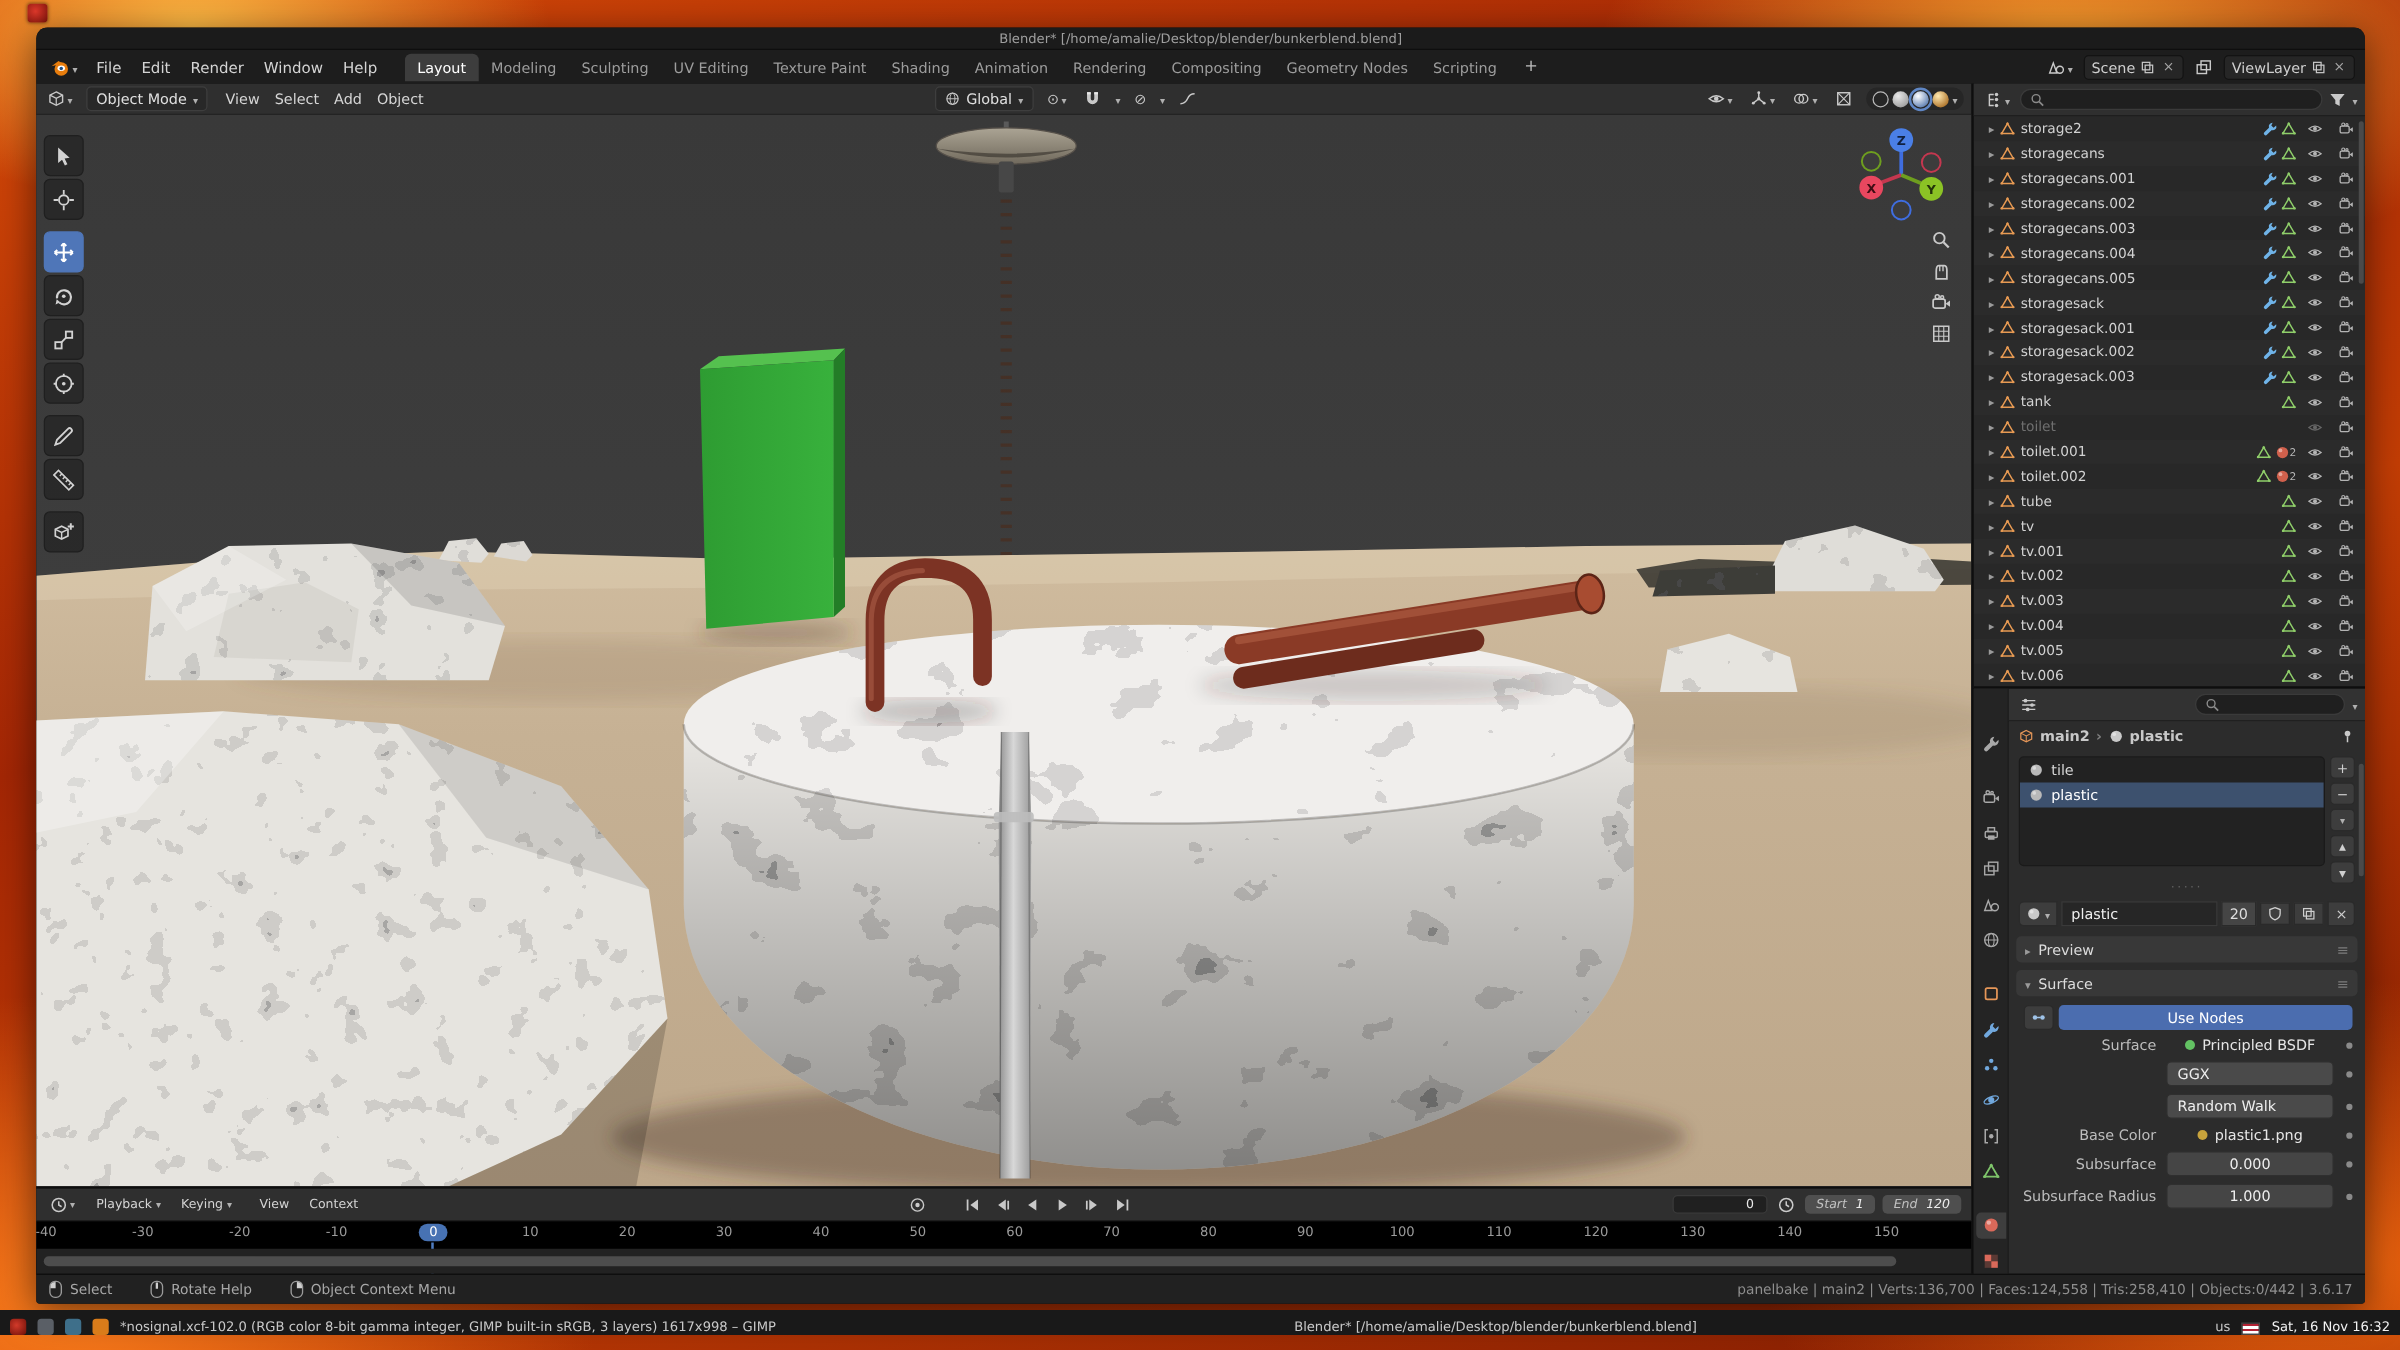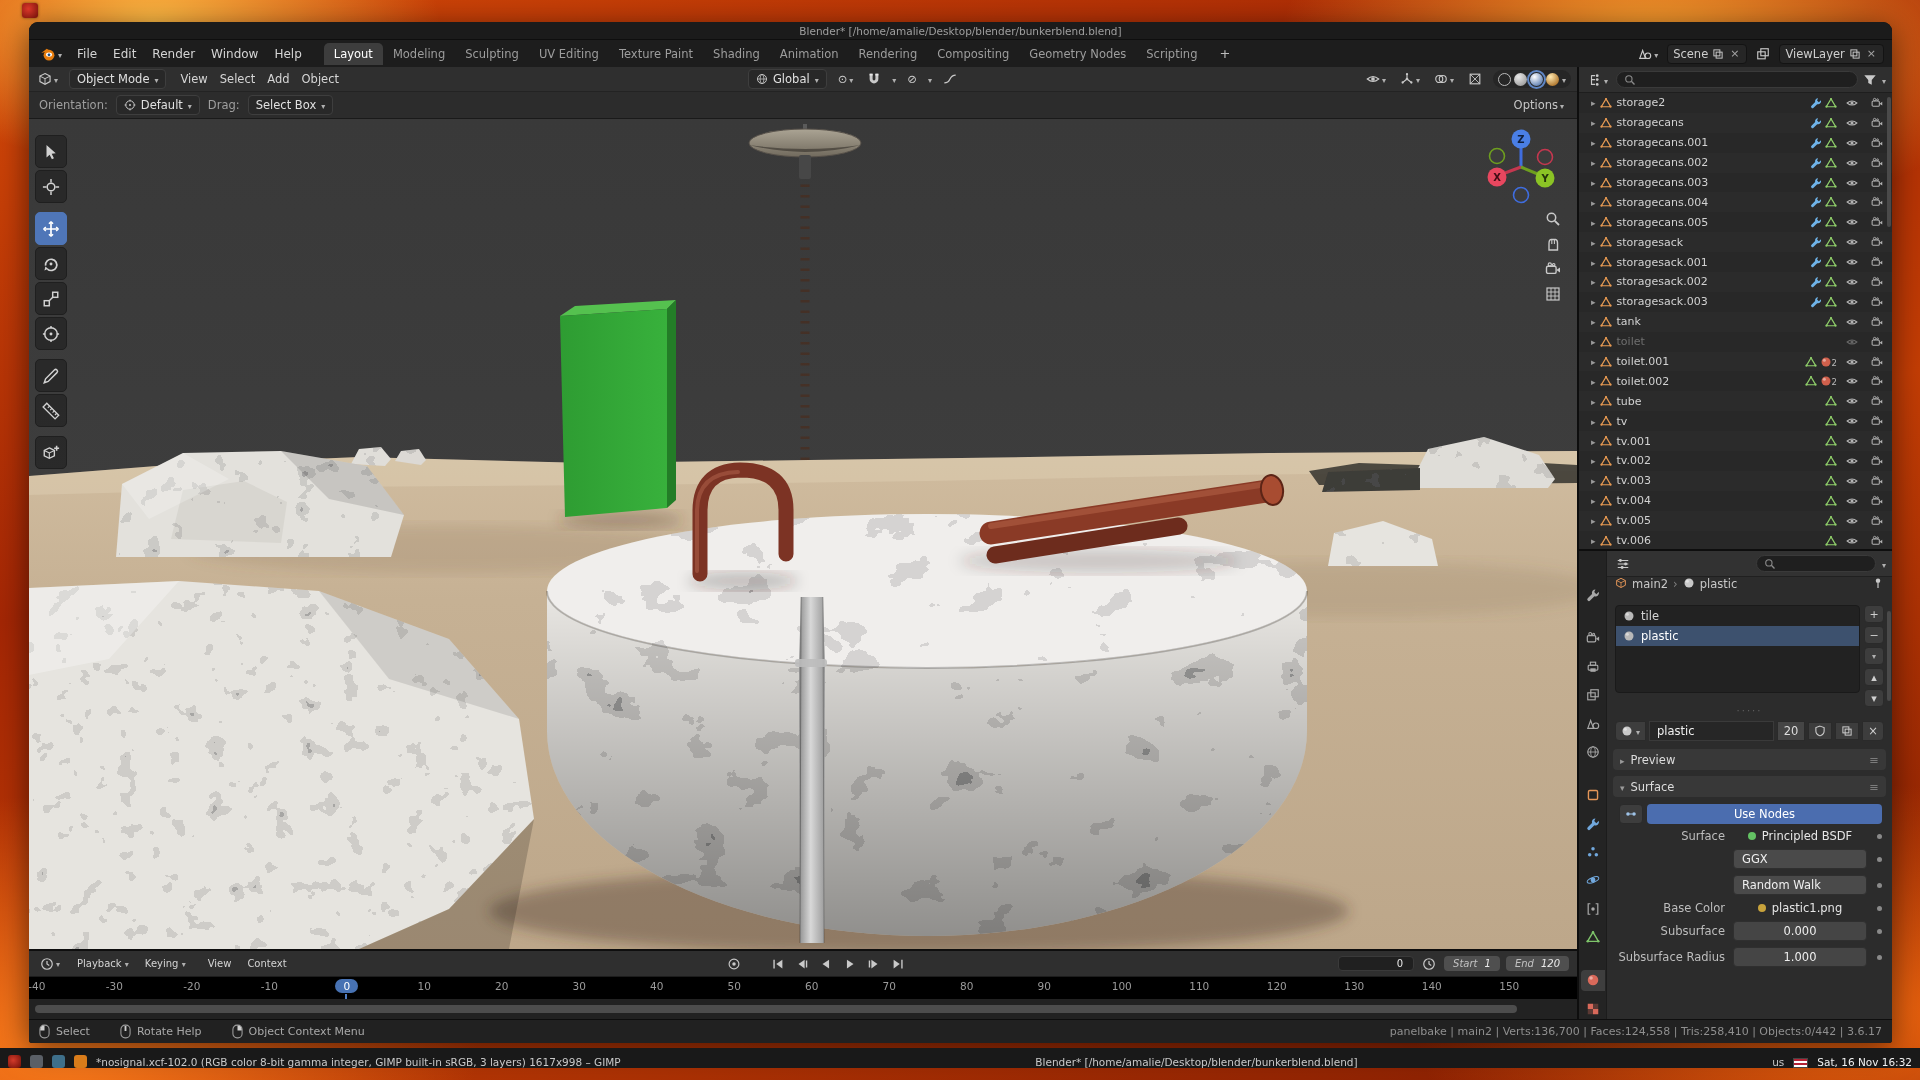--- a/index.html
+++ b/index.html
@@ -105,21 +105,21 @@
   .ol-scrollbar{position:absolute;right:1px;top:4px;width:4px;height:130px;border-radius:2px;background:#4a4a4a;}
   
   .props{flex:1;display:flex;min-height:0;background:#2c2c2c;}
   .ptabs{width:28px;background:#242424;display:flex;flex-direction:column;align-items:center;
     padding-top:34px;gap:8px;border-right:1px solid #1c1c1c;}
   .ptab{width:24px;height:21px;display:flex;align-items:center;justify-content:center;border-radius:4px 0 0 4px;}
   .ptab.active{background:#3e3e3e;}
   .pgap{height:7px;}
   .pmain{flex:1;display:flex;flex-direction:column;overflow:hidden;font-size:11.5px;}
   .pr-h{height:26px;background:#323232;display:flex;align-items:center;gap:6px;padding:0 6px;border-bottom:1px solid #202020;}
-  .bc{height:24px;display:flex;align-items:flex-start;gap:5px;padding:0 8px;color:#c8c8c8;}
+  .bc{height:24px;display:flex;align-items:center;gap:5px;padding:0 8px;color:#c8c8c8;font-weight:bold;}
   .bc-sep{color:#808080;}
   .slot-wrap{display:flex;gap:4px;padding:4px 8px 0 8px;}
   .slot-list{flex:1;background:#222;border:1px solid #1a1a1a;border-radius:4px;height:88px;overflow:hidden;}
   .slot-row{height:20px;display:flex;align-items:center;gap:6px;padding:0 7px;color:#d5d5d5;}
   .slot-row.active{background:#3d516e;color:#fff;}
   .slot-col{display:flex;flex-direction:column;gap:3px;}
   .mini-btn{width:20px;height:18px;background:#3d3d3d;border:1px solid #2a2a2a;border-radius:4px;
     display:flex;align-items:center;justify-content:center;color:#cfcfcf;font-size:11px;}
   .grip{height:12px;text-align:center;color:#606060;letter-spacing:2px;font-size:10px;line-height:8px;}
   .dbrow{display:flex;align-items:center;gap:3px;padding:2px 8px;}
@@ -530,40 +530,20 @@
             </span>
           <span class="shade-group">
             <span class="shadeball sb-wire"></span>
             <span class="shadeball sb-solid"></span>
             <span class="shadeball sb-mat sb-active"></span>
             <span class="shadeball sb-rend"></span>
             <span class="chev"></span>
           </span>
         </div>
 
-        <div class="tools-row">
-          <span class="lbl">Orientation:</span>
-          <span class="dd">
-            <svg class="i12 glyph">
-                <use href="#i-xform"></use>
-              </svg>
-            <span>Default</span>
-            <span class="chev"></span>
-          </span>
-          <span class="lbl">Drag:</span>
-          <span class="dd">
-            <span>Select Box</span>
-            <span class="chev"></span>
-          </span>
-          <span class="spacer"></span>
-          <span class="icon-btn">
-            <span>Options</span>
-            <span class="chev"></span>
-          </span>
-        </div>
 
         <div class="viewport">
           <svg class="scene-svg" viewBox="0 0 1548 830" preserveAspectRatio="none">
             <defs>
               <linearGradient id="bgG" x1="0" y1="0" x2="0" y2="1">
                   <stop offset="0" stop-color="#393939"></stop>
                   <stop offset="1" stop-color="#424242"></stop>
                 </linearGradient>
               <linearGradient id="sandG" x1="0" y1="0" x2="0" y2="1">
                   <stop offset="0" stop-color="#d0bc9f"></stop>

